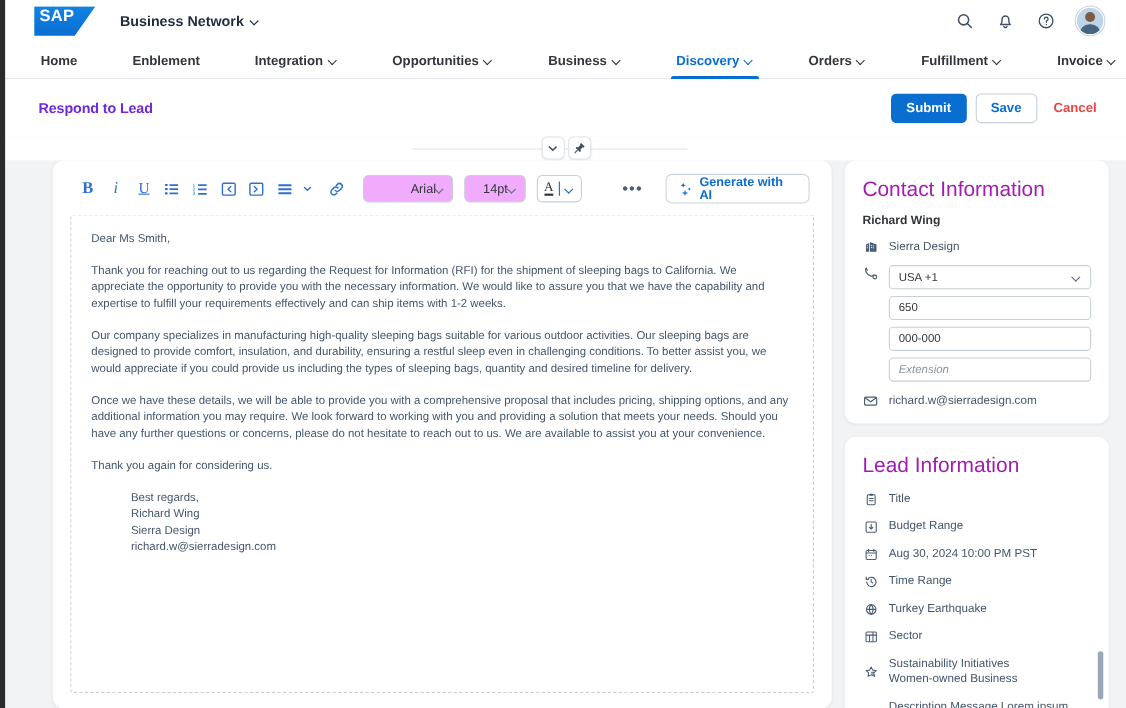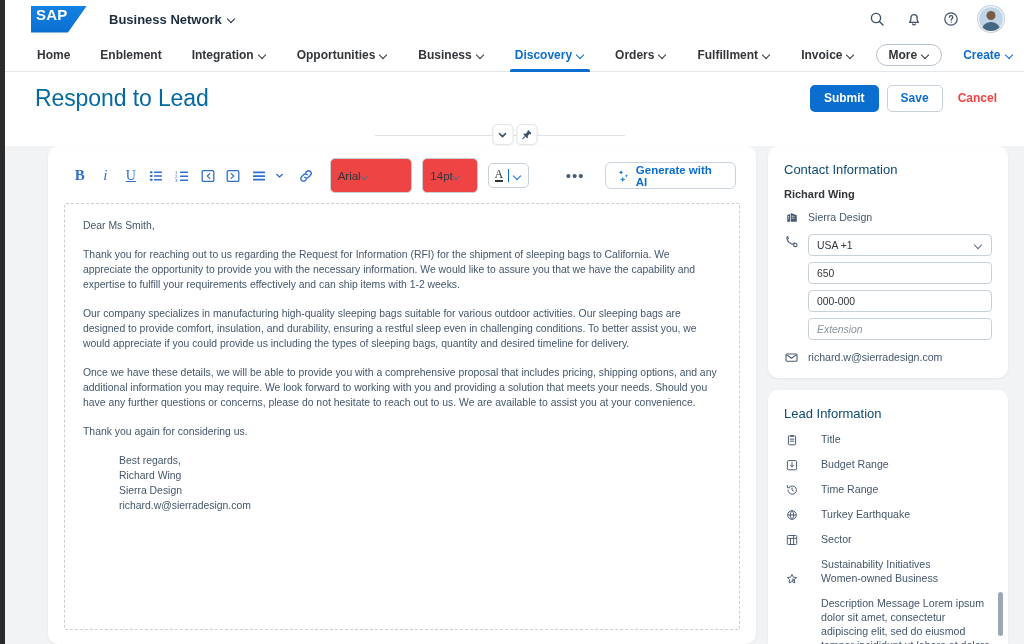--- a/index.html
+++ b/index.html
@@ -64,21 +64,21 @@
     width: 9px; height: 9px; border-radius: 50%; background: #7a5c46;
   }
   .avatar .body {
     position: absolute; left: 50%; bottom: -3px; transform: translateX(-50%);
     width: 19px; height: 12px; border-radius: 9px 9px 0 0; background: #46657f;
   }
 
   
   .navrow {
     height: 34px; display: flex; align-items: stretch; padding: 0 8px 0 26px;
-    border-bottom: 1px solid #e3e6ea; position: relative;
+    border-bottom: 1px solid #e3e6ea; position: relative; gap: 20px;
   }
   .navitem {
     display: flex; align-items: center; gap: 5px; padding: 0 15px;
     font-size: 12px; font-weight: 700; color: #32363a; cursor: pointer;
     position: relative; white-space: nowrap;
   }
   .navitem:first-child { padding-left: 6px; }
   .navitem.active { color: #0a6ed1; }
   .navitem.active::after {
     content: ""; position: absolute; left: 10px; right: 10px; bottom: -1px;
@@ -98,21 +98,21 @@
     width: 5px; height: 5px; border-right: 1.4px solid currentColor;
     border-bottom: 1.4px solid currentColor; transform: rotate(45deg);
   }
 
   
   .pagehead {
     background: #fff; height: 52px; display: flex; align-items: center;
     padding: 0 20px 0 30px; position: relative;
   }
   .page-title {
-    font-size: 23px; font-weight: 400; color: #0369a1; letter-spacing: -.1px;
+    font-size: 13px; font-weight: 700; color: #6d28d9; letter-spacing: -.1px;
   }
   .head-actions { margin-left: auto; display: flex; align-items: center; gap: 8px; }
   .btn {
     height: 27px; border-radius: 5px; font-size: 12px; font-weight: 700;
     display: flex; align-items: center; justify-content: center;
     padding: 0 13px; cursor: pointer; border: 1px solid transparent;
     font-family: "Liberation Sans", sans-serif;
   }
   .btn-primary { background: #0a6ed1; color: #fff; }
   .btn-ghost { background: #fff; color: #0a6ed1; border-color: #c6d0da; }
@@ -160,24 +160,24 @@
     font-size: 13px; border-radius: 4px;
   }
   .tb.bold { font-weight: 700; font-family: "Liberation Serif", serif; font-size: 15px; }
   .tb.ital { font-style: italic; font-family: "Liberation Serif", serif; font-size: 15px; }
   .tb.und  { text-decoration: underline; font-family: "Liberation Serif", serif; font-size: 14px; }
   .tb-caret {
     width: 14px; height: 24px; display: flex; align-items: center;
     justify-content: center; color: #2f6fd0; cursor: pointer;
   }
   .select {
-    height: 35px; border: 1px solid #c8d0d8; border-radius: 5px;
-    background: #ef4444; display: flex; align-items: center;
+    height: 25px; border: 1px solid #c8d0d8; border-radius: 5px;
+    background: #f0abfc; display: flex; align-items: center;
     padding: 0 7px; font-size: 11.5px; color: #32363a; cursor: pointer;
-    justify-content: flex-start;
+    justify-content: flex-end;
   }
   .sel-font { width: 84px; margin-left: 10px; }
   .sel-size { width: 56px; margin-left: 8px; }
   .colorbox {
     height: 25px; border: 1px solid #c8d0d8; border-radius: 5px; background: #fff;
     display: flex; align-items: center; gap: 5px; padding: 0 6px;
     margin-left: 8px; cursor: pointer;
   }
   .colorbox .ltr {
     font-size: 12px; color: #32363a; border-bottom: 2px solid #32363a;
@@ -208,42 +208,42 @@
   .editor-body p.tight { margin-bottom: 0; }
 
   
   .rail { width: 240px; display: flex; flex-direction: column; gap: 12px; }
   .card {
     background: #fff; border-radius: 10px; padding: 16px 16px 14px 16px;
     box-shadow: 0 1px 3px rgba(0,0,0,.06); position: relative;
   }
   .card.lead { flex: 1; overflow: hidden; border-radius: 10px 10px 0 0; padding-bottom: 0; }
   .card-title {
-    font-size: 13px; color: #0c4a6e; margin-bottom: 11px; font-weight: 400;
+    font-size: 19px; color: #a21caf; margin-bottom: 11px; font-weight: 400;
   }
   .contact-name {
     font-size: 11px; font-weight: 700; color: #32363a; margin-bottom: 10px;
   }
   .row-i {
     display: flex; align-items: flex-start; gap: 9px; margin-bottom: 10px;
   }
   .row-i .gi { width: 15px; flex: none; color: #5b6b7e; display: flex; justify-content: center; padding-top: 1px; }
   .row-i .tx { font-size: 10.6px; color: #43566b; line-height: 14px; }
   .phonegrp { display: flex; flex-direction: column; gap: 6px; flex: 1; }
   .fld {
     height: 22px; border: 1px solid #c8d0d8; border-radius: 4px; background: #fff;
     display: flex; align-items: center; padding: 0 8px; font-size: 10.4px;
     color: #32363a; justify-content: space-between; cursor: text;
   }
   .fld.sel { cursor: pointer; }
   .fld .ph { color: #8a949e; font-style: italic; }
 
   .lead-list { }
   .lead-row {
-    display: flex; align-items: flex-end; gap: 22px; margin-bottom: 11px;
+    display: flex; align-items: center; gap: 9px; margin-bottom: 11px;
   }
   .lead-row .gi { width: 15px; flex: none; color: #5b6b7e; display: flex; justify-content: center; padding-top: 1px; }
   .lead-row .tx { font-size: 10.6px; color: #43566b; line-height: 14px; }
   .scrollbar {
     position: absolute; right: 5px; bottom: 8px; width: 5px; height: 44px;
     background: #9aa7b6; border-radius: 3px;
   }
   svg { display: block; }
 </style>
 </head>
@@ -541,20 +541,32 @@
           <div class="lead-row">
             <span class="gi">
               <svg width="12" height="12" viewBox="0 0 12 12" fill="none" stroke="#4a5d73" stroke-width="1">
                 <rect x="1.4" y="1.6" width="9.2" height="9.2" rx="1"></rect>
                 <path d="M6 3.6v4.2M4.5 6.4 6 7.9l1.5-1.5" stroke-linecap="round" stroke-linejoin="round"></path>
               </svg>
             </span>
             <span class="tx">Budget Range</span>
           </div>
 
+          <div class="lead-row">
+            <span class="gi">
+              <svg width="12" height="12" viewBox="0 0 12 12" fill="none" stroke="#4a5d73" stroke-width="1">
+                <rect x="1.4" y="2.4" width="9.2" height="8.2" rx="1"></rect>
+                <path d="M1.4 4.7h9.2"></path>
+                  <path d="M3.6 1.3v2M8.4 1.3v2" stroke-linecap="round"></path>
+                <circle cx="4.2" cy="7" r=".55" fill="#4a5d73" stroke="none"></circle>
+                <circle cx="6.2" cy="7" r=".55" fill="#4a5d73" stroke="none"></circle>
+              </svg>
+            </span>
+            <span class="tx">Aug 30, 2024 10:00 PM PST</span>
+          </div>
 
           <div class="lead-row">
             <span class="gi">
               <svg width="12" height="12" viewBox="0 0 12 12" fill="none" stroke="#4a5d73" stroke-width="1">
                 <path d="M2 6a4.2 4.2 0 1 0 1.3-3" stroke-linecap="round"></path>
                 <path d="M1.4 1.6v2.1h2.1" stroke-linecap="round" stroke-linejoin="round"></path>
                 <path d="M6 3.9V6l1.5 1" stroke-linecap="round" stroke-linejoin="round"></path>
               </svg>
             </span>
             <span class="tx">Time Range</span>

